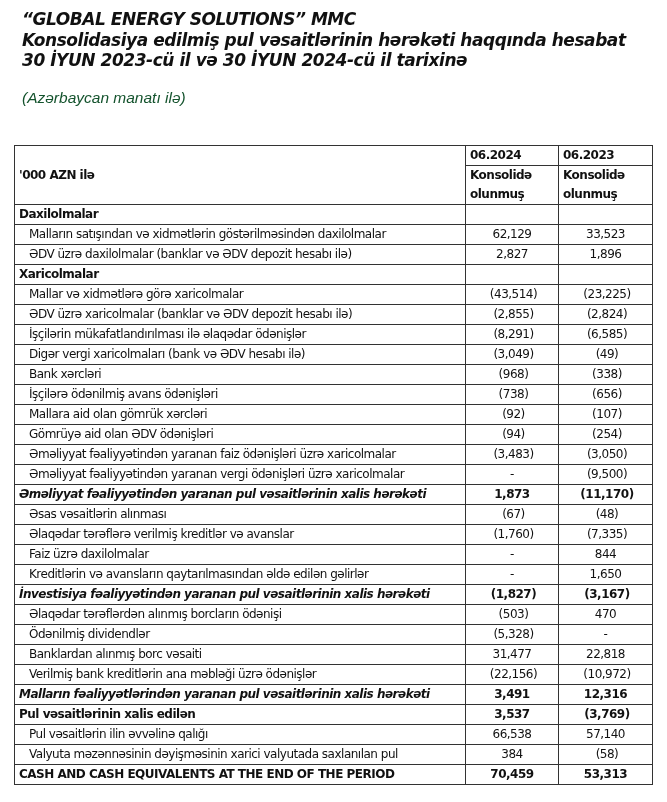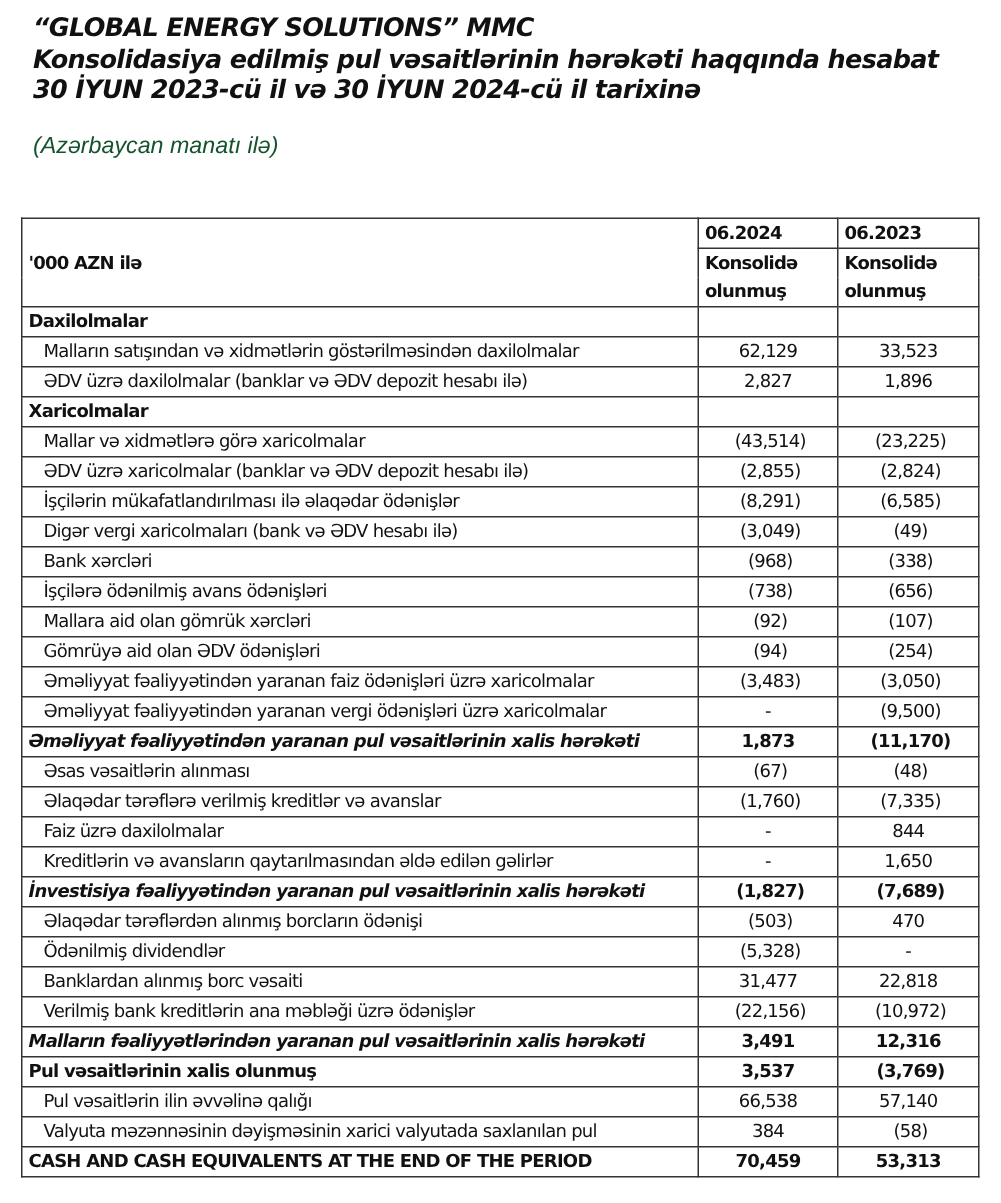--- a/index.html
+++ b/index.html
@@ -158,21 +158,21 @@
         <td class="num">844</td>
       </tr>
       <tr class="item">
         <td class="label indent">Kreditlərin və avansların qaytarılmasından əldə edilən gəlirlər</td>
         <td class="num">-</td>
         <td class="num">1,650</td>
       </tr>
       <tr class="subtotal">
         <td class="label">İnvestisiya fəaliyyətindən yaranan pul vəsaitlərinin xalis hərəkəti</td>
         <td class="num neg">(1,827)</td>
-        <td class="num neg">(7,689)</td>
+        <td class="num neg">(3,167)</td>
       </tr>
       <tr class="item">
         <td class="label indent">Əlaqədar tərəflərdən alınmış borcların ödənişi</td>
         <td class="num neg">(503)</td>
         <td class="num">470</td>
       </tr>
       <tr class="item">
         <td class="label indent">Ödənilmiş dividendlər</td>
         <td class="num neg">(5,328)</td>
         <td class="num">-</td>
@@ -186,21 +186,21 @@
         <td class="label indent">Verilmiş bank kreditlərin ana məbləği üzrə ödənişlər</td>
         <td class="num neg">(22,156)</td>
         <td class="num neg">(10,972)</td>
       </tr>
       <tr class="subtotal">
         <td class="label">Malların fəaliyyətlərindən yaranan pul vəsaitlərinin xalis hərəkəti</td>
         <td class="num">3,491</td>
         <td class="num">12,316</td>
       </tr>
       <tr class="total">
-        <td class="label">Pul vəsaitlərinin xalis olunmuş</td>
+        <td class="label">Pul vəsaitlərinin xalis edilən</td>
         <td class="num">3,537</td>
         <td class="num neg">(3,769)</td>
       </tr>
       <tr class="item">
         <td class="label indent">Pul vəsaitlərin ilin əvvəlinə qalığı</td>
         <td class="num">66,538</td>
         <td class="num">57,140</td>
       </tr>
       <tr class="item">
         <td class="label indent">Valyuta məzənnəsinin dəyişməsinin xarici valyutada saxlanılan pul</td>

